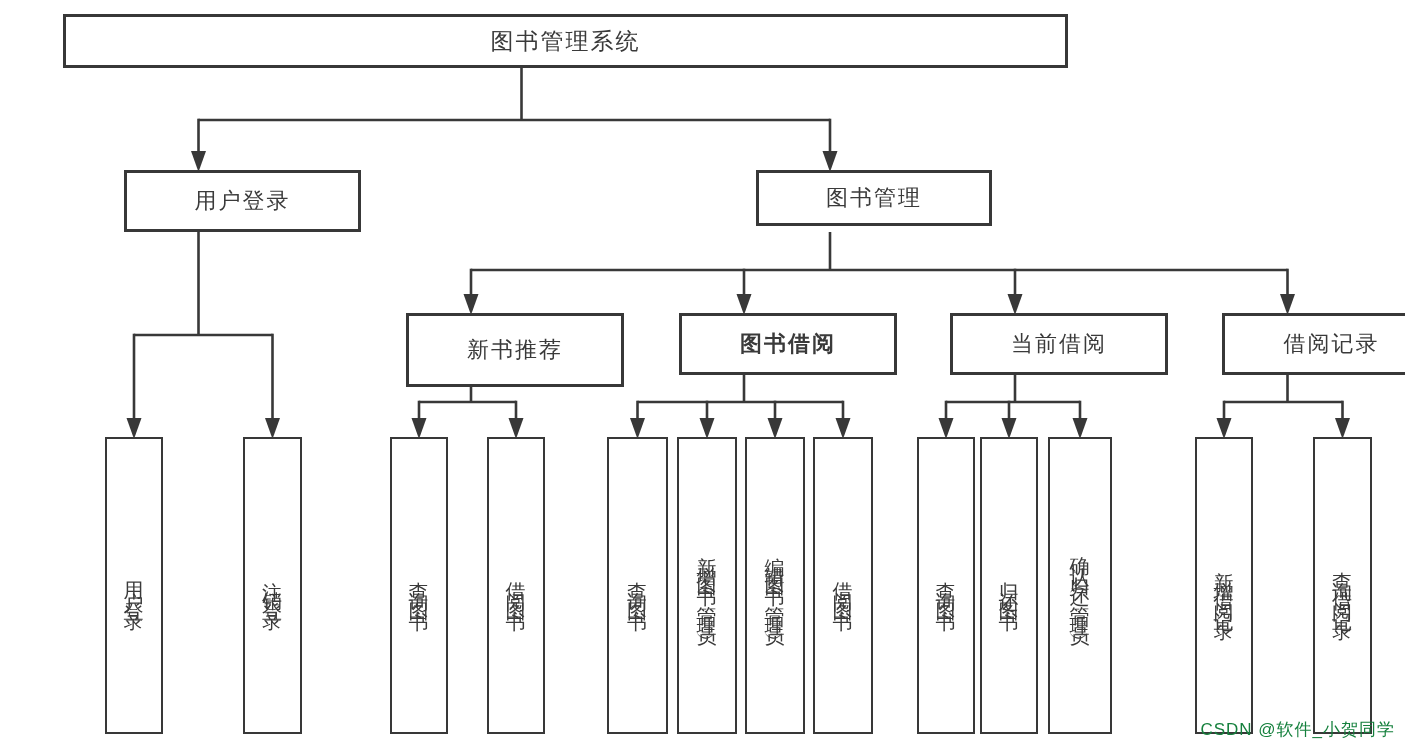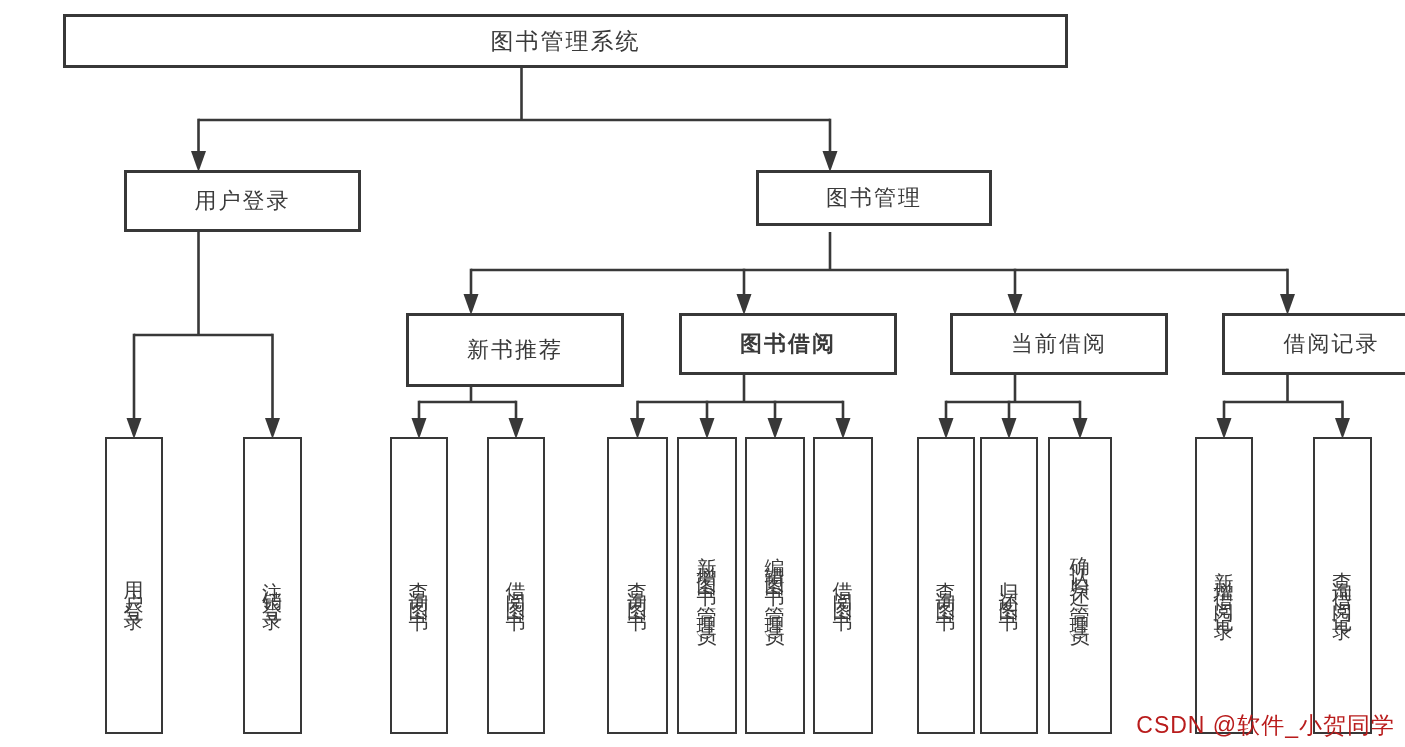--- a/index.html
+++ b/index.html
@@ -49,22 +49,22 @@
     letter-spacing: 10px;
     line-height: 1;
   }
   .node.root-box {
     font-size: 23px;
   }
   #watermark {
     position: absolute;
     right: 10px;
     bottom: 6px;
-    font-size: 23px;
-    color: #b91c1c;
+    font-size: 17px;
+    color: #15803d;
     z-index: 3;
     white-space: nowrap;
     letter-spacing: 1px;
   }
 </style>
 </head>
 <body>
 
 <div id="canvas">
   <svg id="connectors" width="1405" height="747" viewBox="0 0 1405 747">

